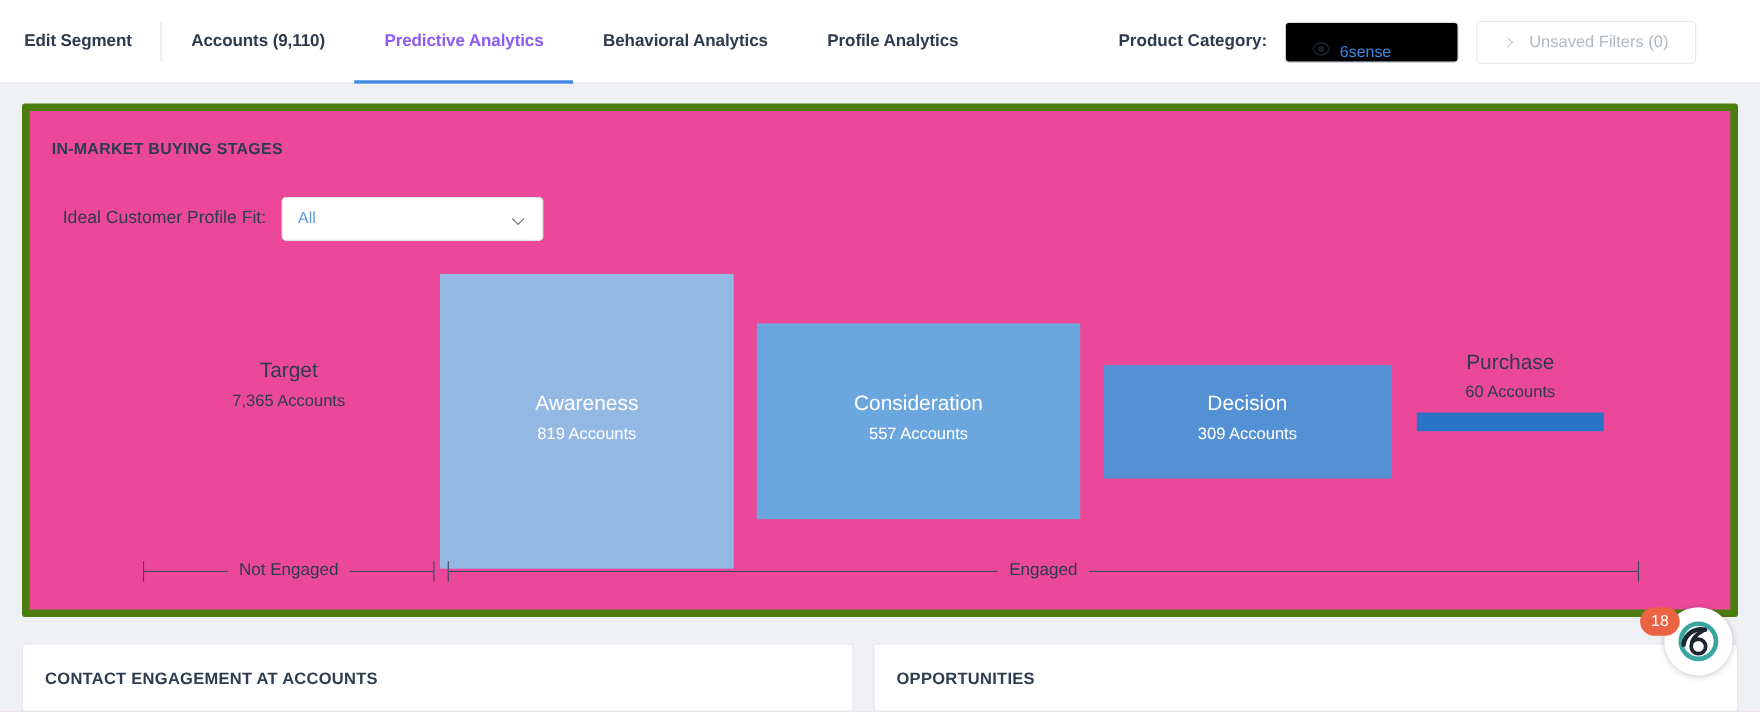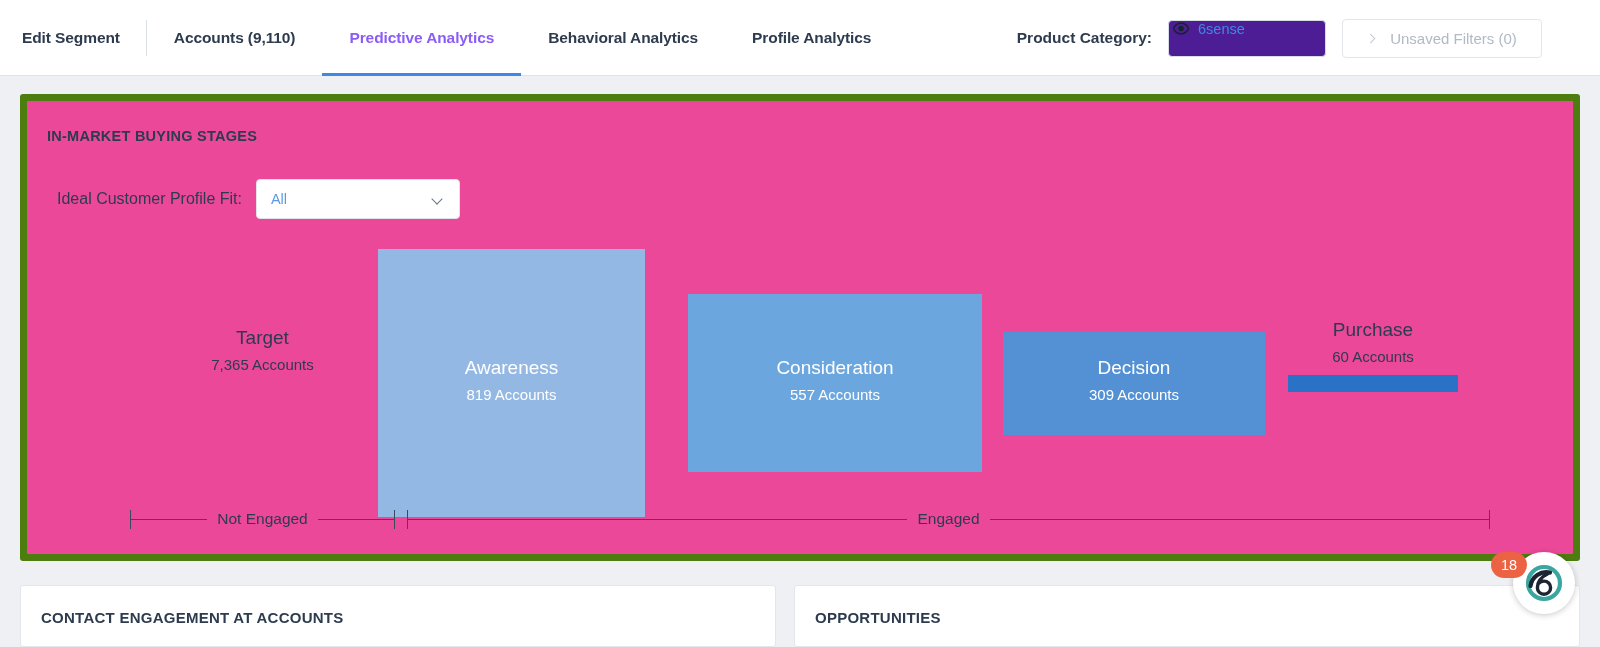--- a/index.html
+++ b/index.html
@@ -82,24 +82,24 @@
     font-weight: bold;
     color: #2d3b4e;
     white-space: nowrap;
   }
 
   .pill {
     height: 37px;
     min-width: 158px;
     border: 1px solid #d8dde5;
     border-radius: 4px;
-    background: #4c1d95;
-    display: flex;
-    align-items: flex-start;
-    padding: 0 4px;
+    background: #000000;
+    display: flex;
+    align-items: flex-end;
+    padding: 0 24px;
     gap: 9px;
     cursor: pointer;
   }
   .pill-text {
     font-size: 14.5px;
     color: #3f87e5;
   }
   .eye-icon { display: block; }
 
   .unsaved-btn {
@@ -156,21 +156,21 @@
     top: 78px;
     display: flex;
     align-items: center;
     gap: 14px;
   }
   .icp-label {
     font-size: 16px;
     color: #2d3b4e;
   }
   .icp-select {
-    width: 204px;
+    width: 238px;
     height: 40px;
     border: 1px solid #e0e4ea;
     border-radius: 4px;
     background: #fff;
     display: flex;
     align-items: center;
     padding: 0 14px;
     cursor: pointer;
     position: relative;
   }
@@ -372,21 +372,21 @@
     </div>
   </div>
 
   <div class="funnel" id="funnel">
       <div class="funnel-stage" style="left: 103px; width: 265px;">
         <div class="bar-labels outside" style="top: 84px;">
           <div class="stage-name">Target</div>
           <div class="stage-count">7,365 Accounts</div>
         </div>
       </div>
-      <div class="funnel-stage" style="left: 351px; width: 267px;">
+      <div class="funnel-stage" style="left: 373px; width: 267px;">
         <div class="bar" style="height: 268px; top: 8px; background: rgb(146, 184, 227);"></div>
         <div class="bar-labels inside" style="top: 114px;">
           <div class="stage-name">Awareness</div>
           <div class="stage-count">819 Accounts</div>
         </div>
       </div>
       <div class="funnel-stage" style="left: 661px; width: 294px;">
         <div class="bar" style="height: 178px; top: 53px; background: rgb(108, 166, 223);"></div>
         <div class="bar-labels inside" style="top: 114px;">
           <div class="stage-name">Consideration</div>

